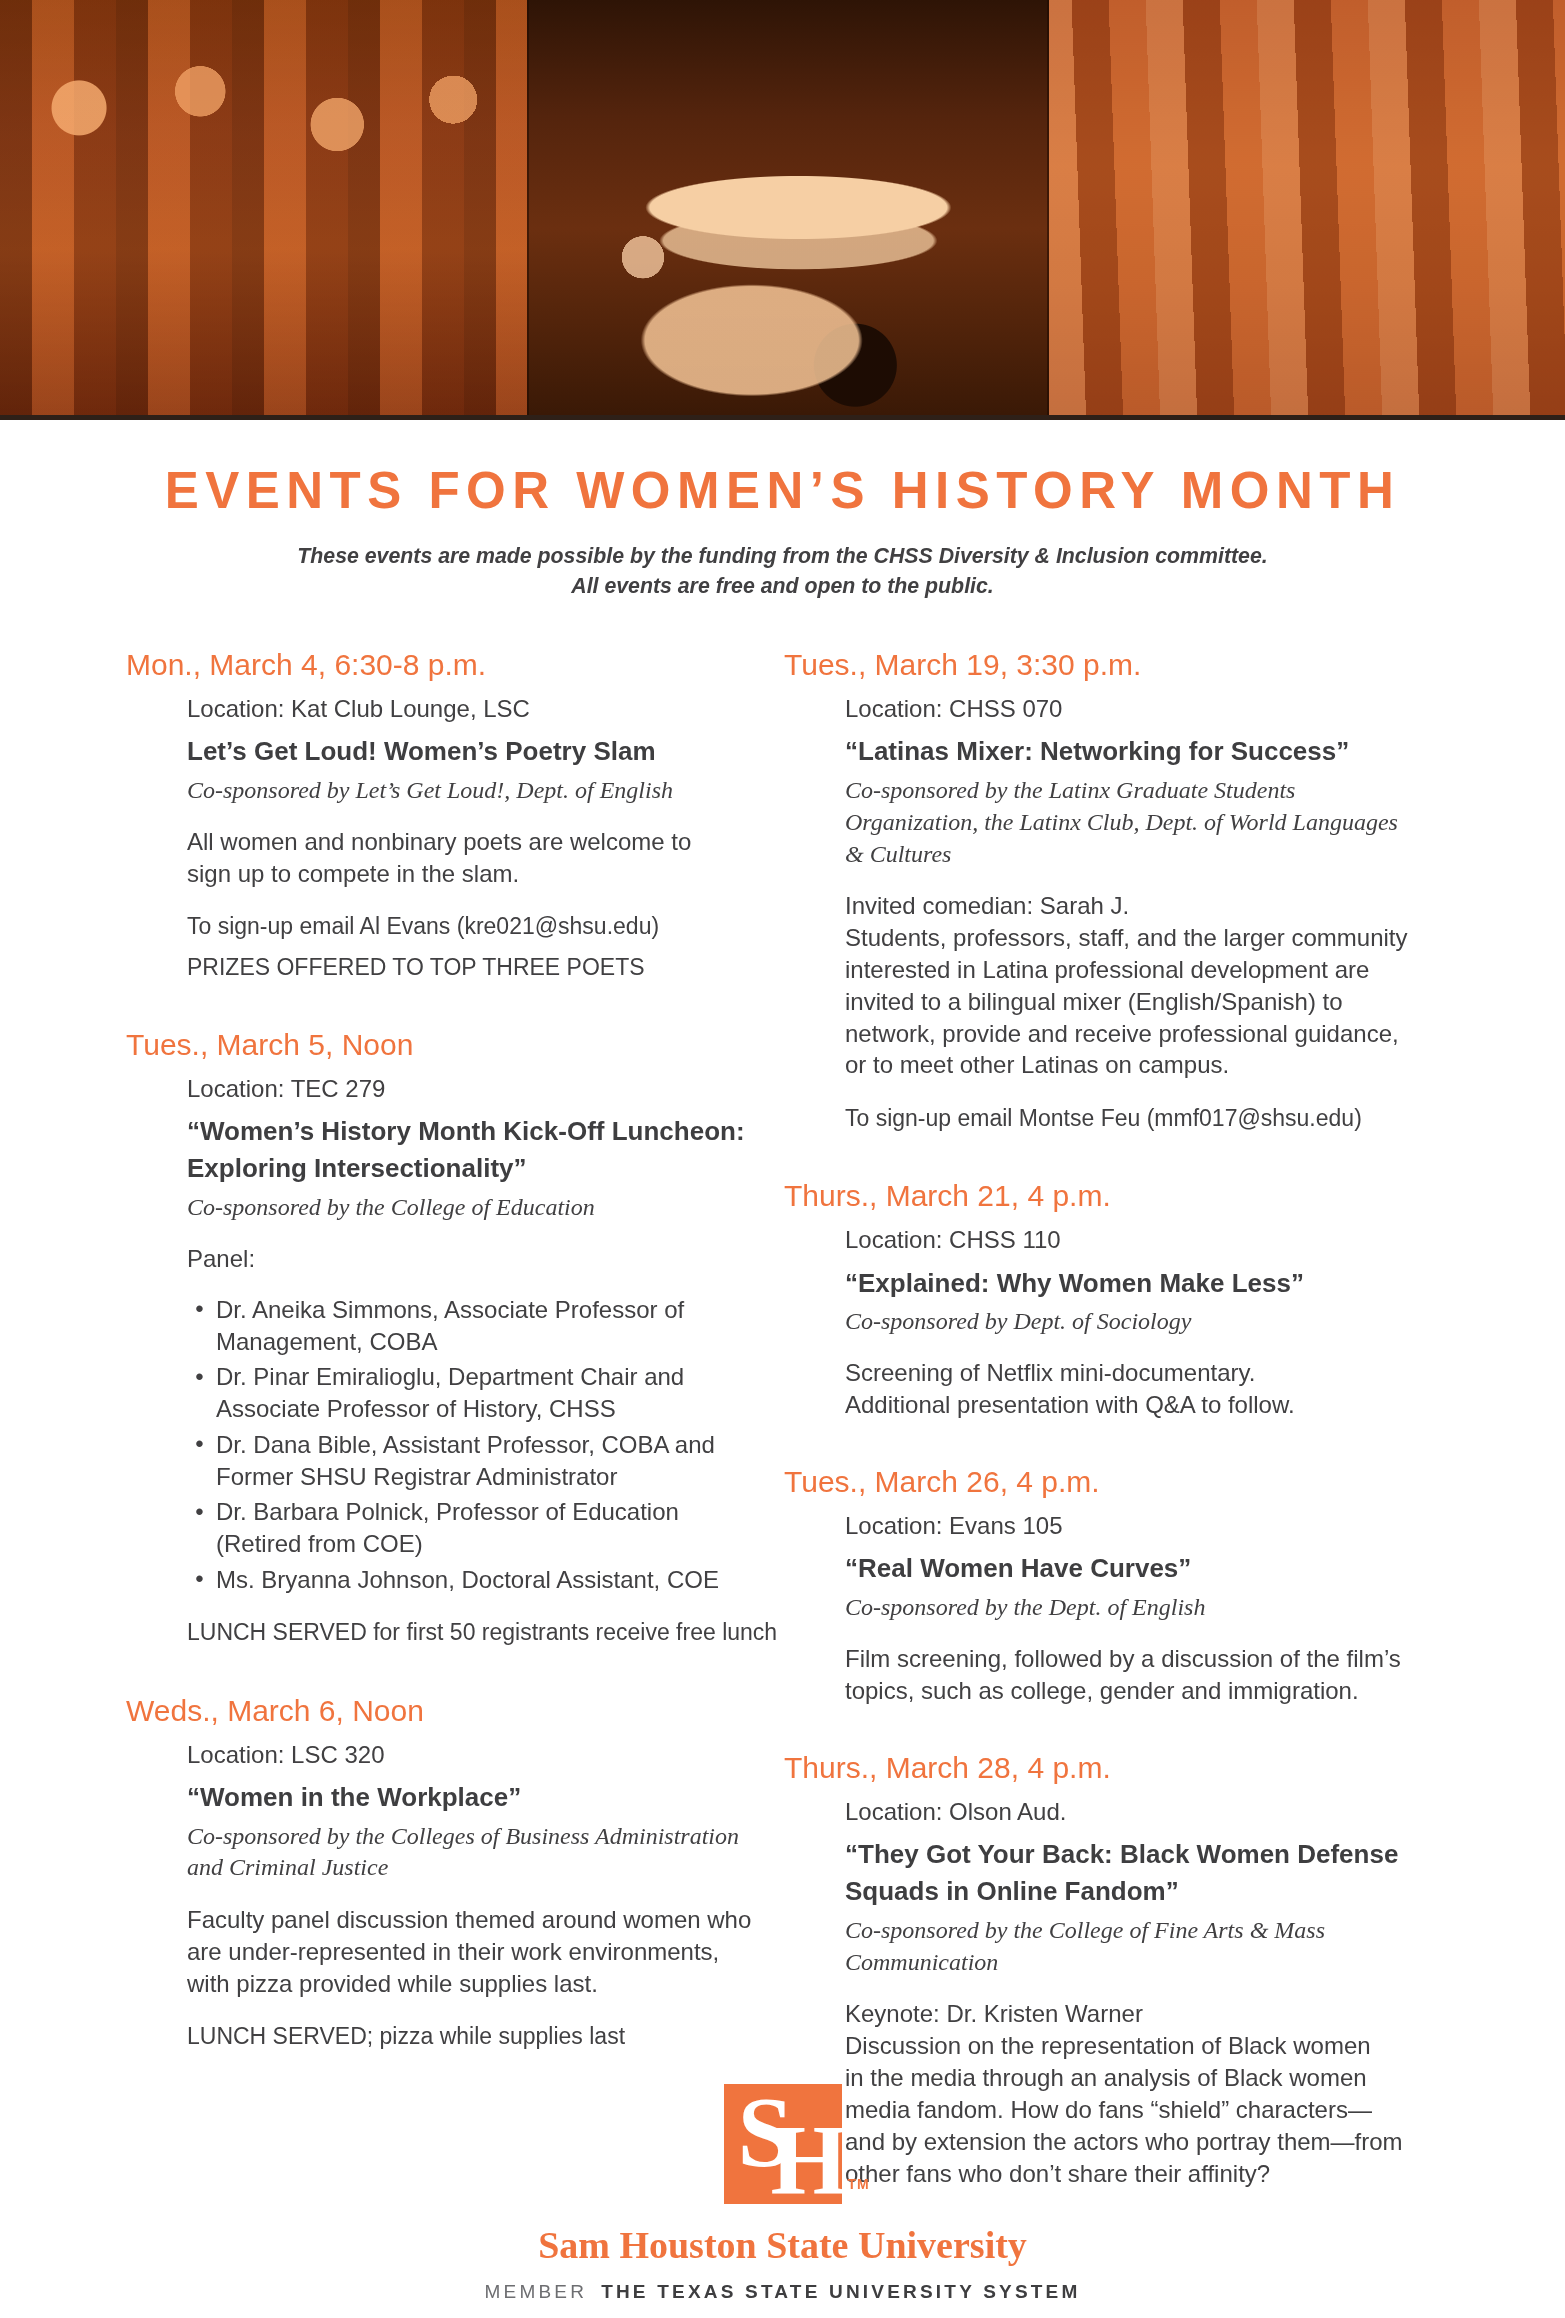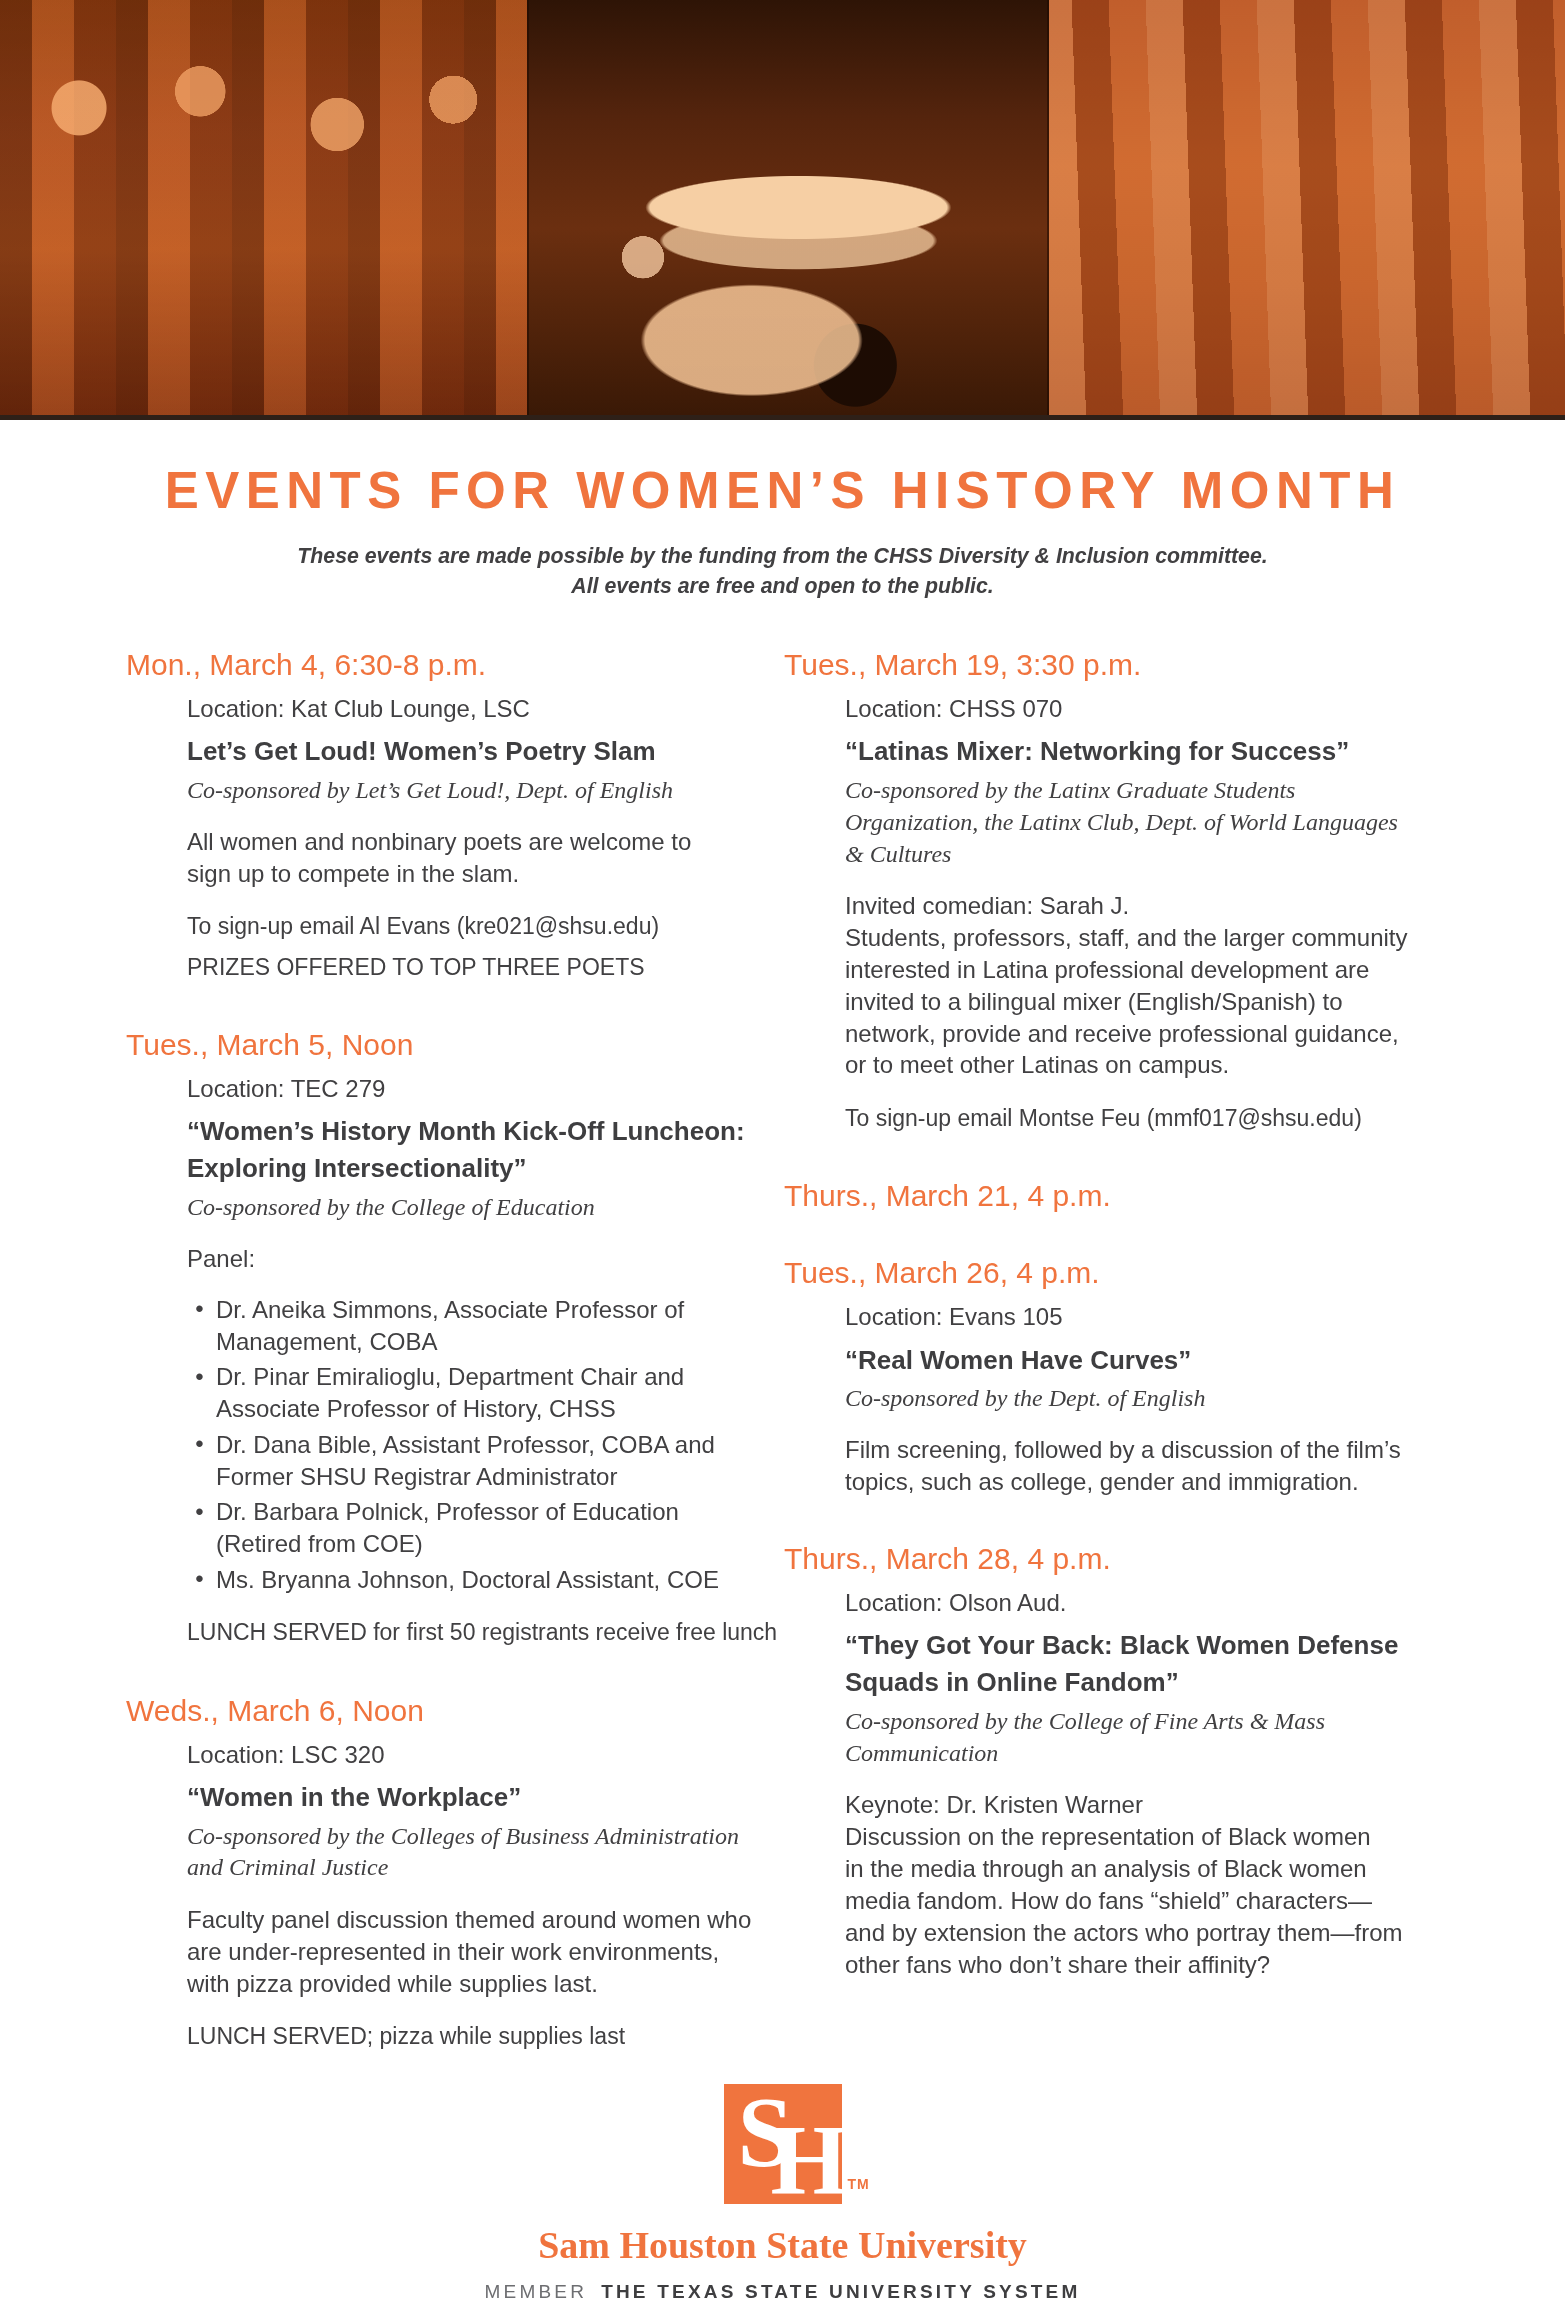--- a/index.html
+++ b/index.html
@@ -168,20 +168,27 @@
 interested in Latina professional development are
 invited to a bilingual mixer (English/Spanish) to
 network, provide and receive professional guidance,
 or to meet other Latinas on campus.</p>
           <p class="note">To sign-up email Montse Feu (mmf017@shsu.edu)</p>
         </div>
       </section>
 
       <section class="event">
         <h2 class="event-date">Thurs., March 21, 4 p.m.</h2>
+        <div class="event-content">
+          <p class="location">Location: CHSS 110</p>
+          <p class="event-title">“Explained: Why Women Make Less”</p>
+          <p class="cosponsor">Co-sponsored by Dept. of Sociology</p>
+          <p class="para">Screening of Netflix mini-documentary.
+Additional presentation with Q&amp;A to follow.</p>
+        </div>
       </section>
 
       <section class="event">
         <h2 class="event-date">Tues., March 26, 4 p.m.</h2>
         <div class="event-content">
           <p class="location">Location: Evans 105</p>
           <p class="event-title">“Real Women Have Curves”</p>
           <p class="cosponsor">Co-sponsored by the Dept. of English</p>
           <p class="para">Film screening, followed by a discussion of the film’s
 topics, such as college, gender and immigration.</p>

